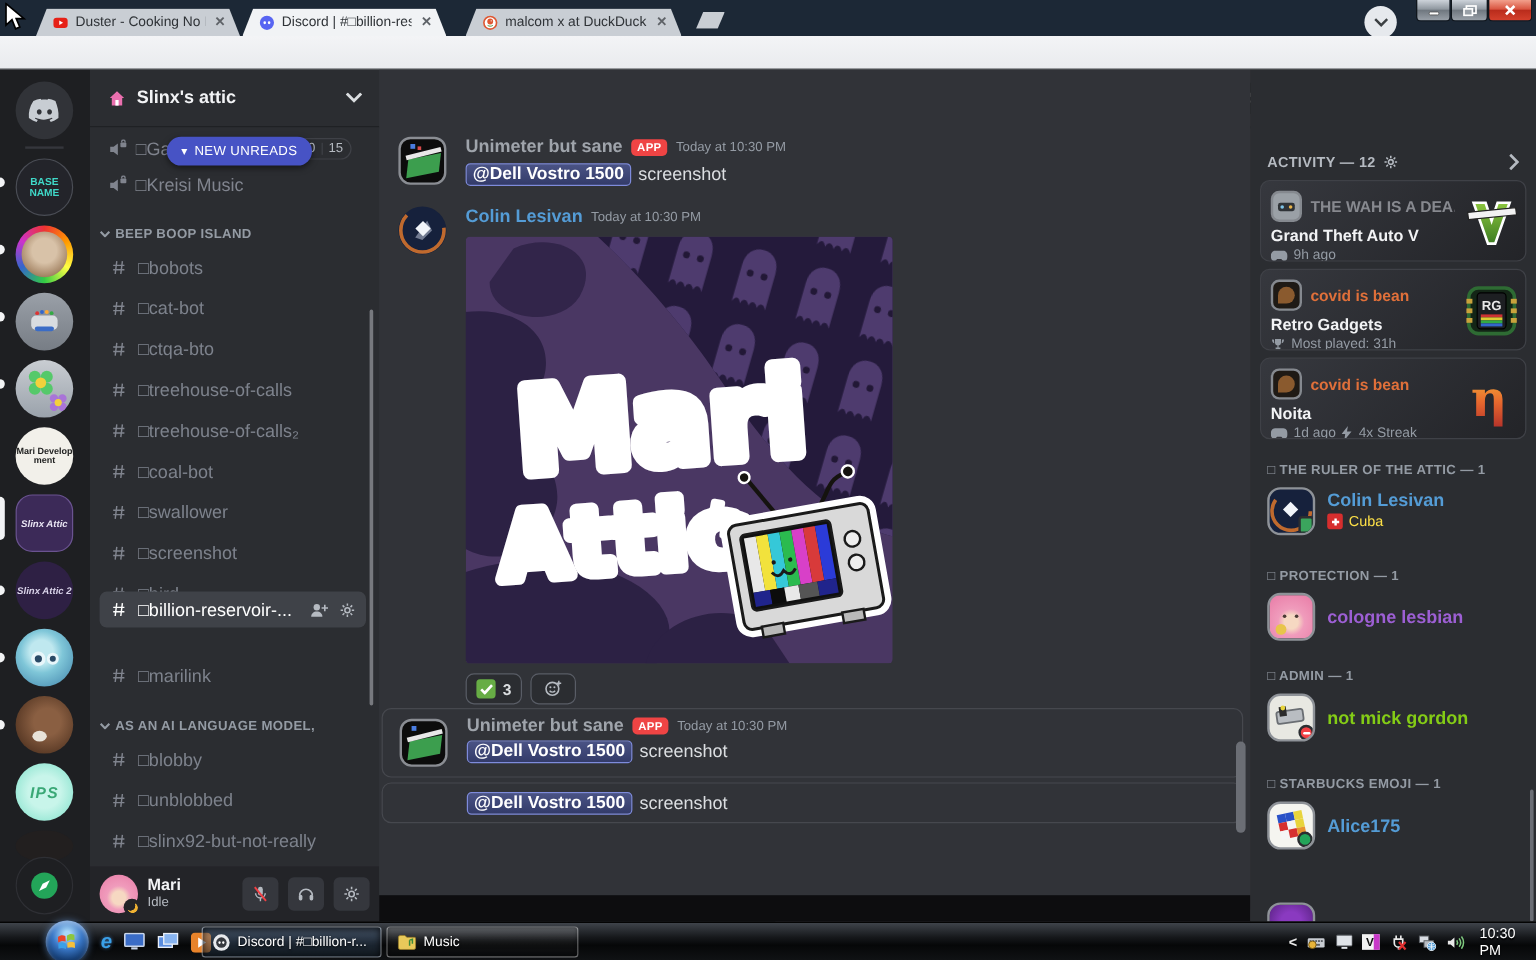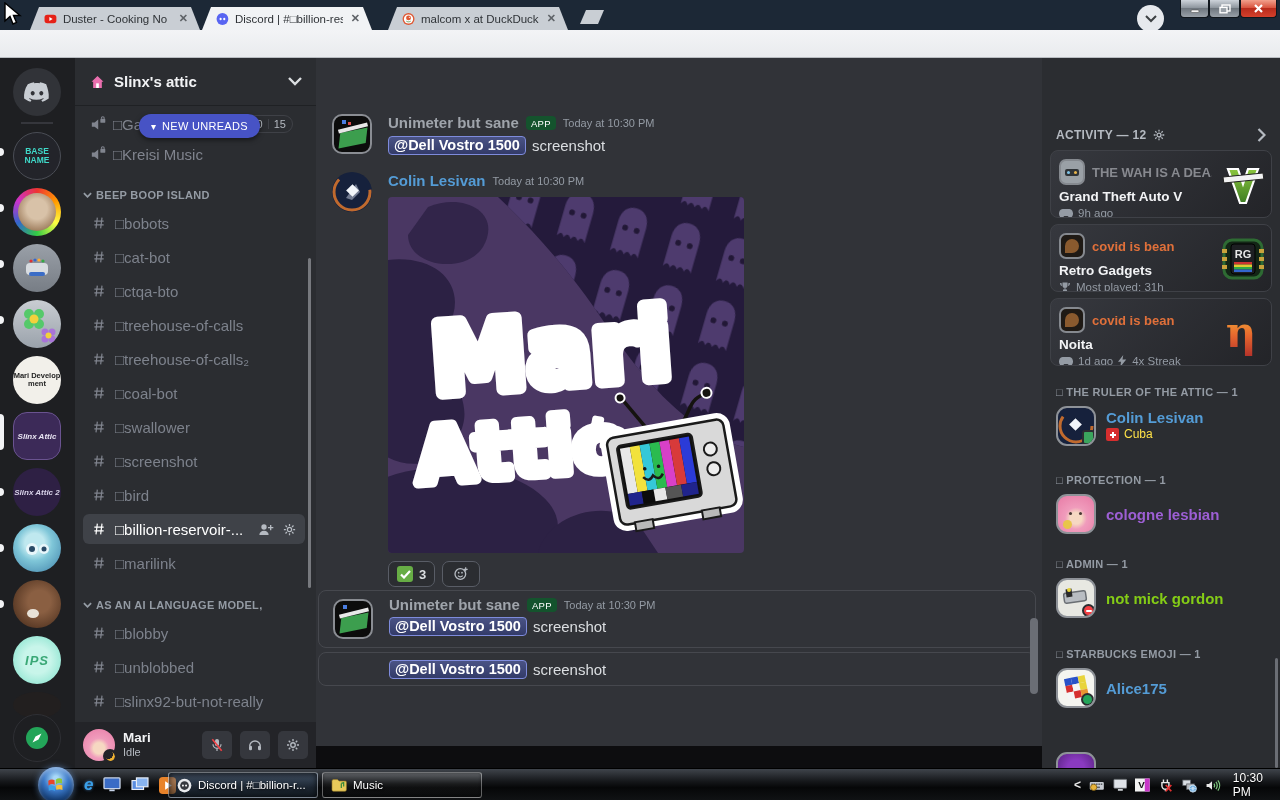--- a/index.html
+++ b/index.html
@@ -34,21 +34,21 @@
 .chrow{position:absolute;left:8px;width:222px;height:30px;border-radius:6px;display:flex;align-items:center;gap:8px;padding:0 8px;color:#7d828c;font-size:15px;white-space:nowrap}
 .chrow.sel{background:#3f4248;color:#fff}
 #userpanel{left:0;top:664px;width:241px;height:46px;background:#232428;display:flex;align-items:center;padding:0 8px;gap:8px}
 .ubtn{width:30px;height:28px;border-radius:5px;background:#35373d;display:flex;align-items:center;justify-content:center}
 
 #chat{left:316px;top:0;width:726px;height:710px;background:#313338}
 #chathdr{left:316px;top:0;width:964px;height:48px;border-bottom:1px solid #26272b;display:flex;align-items:center;padding:0 12px;gap:10px;background:#313338;box-shadow:0 1px 0 rgba(0,0,0,.25)}
 .hico{width:24px;height:24px;display:flex;align-items:center;justify-content:center}
 .msgname{font-size:15px;font-weight:700;line-height:18px}
 .ts{font-size:11px;color:#949ba4;font-weight:400}
-.badge-app{background:#14532d;color:#fff;font-size:9.5px;font-weight:400;padding:1.5px 5px;border-radius:4px;letter-spacing:.3px}
+.badge-app{background:#ef4444;color:#fff;font-size:9.5px;font-weight:700;padding:1.5px 5px;border-radius:4px;letter-spacing:.3px}
 .mention{background:linear-gradient(#4a5385,#333b69);border:1px solid #7e8bdc;border-radius:4px;padding:0 5px 1px;color:#fff;font-weight:700;font-size:14.5px}
 .mtext{font-size:15px;color:#dbdee1}
 .avatar40{width:40px;height:40px;border-radius:50%;overflow:hidden;flex-shrink:0}
 .reactpill{display:flex;align-items:center;gap:6px;background:#2b2d31;border:1px solid #595d66;border-radius:7px;height:26px;padding:0 8px}
 .hlbox{position:absolute;left:2px;width:718px;border:1px solid #46484e;border-radius:8px}
 #inputbar{position:absolute;left:330px;top:700px;width:698px;height:44px;display:flex}
 #inputmain{flex:1;background:#383a40;border-radius:8px 0 0 8px;display:flex;align-items:center;padding:0 12px;gap:10px}
 
 #members{left:1042px;top:0;width:238px;height:710px;background:#2b2d31;overflow:hidden}
 .actcard{position:absolute;left:8px;width:222px;height:68px;background:linear-gradient(135deg,#36383e,#232428);border:1px solid #3f4147;border-radius:8px;padding:8px;overflow:hidden}
@@ -355,21 +355,21 @@
         </svg>
         <span>□screenshot</span>
       </div>
     <div class="chrow" style="top:422px">
         <svg width="16" height="16" viewBox="0 0 24 24">
           <path d="M9.5 4L7.5 20M16.5 4l-2 16M5 9.2h14M5 14.8h14" stroke="#80848e" stroke-width="1.8" fill="none"></path>
         </svg>
         <span>□bird</span>
       </div>
 
-    <div class="chrow sel" style="top:456px">
+    <div class="chrow sel" style="top:435px">
       <svg width="16" height="16" viewBox="0 0 24 24">
           <path d="M9.5 4L7.5 20M16.5 4l-2 16M5 9.2h14M5 14.8h14" stroke="#fff" stroke-width="1.8" fill="none"></path>
         </svg>
       <span style="flex:1;overflow:hidden">□billion-reservoir-...</span>
       <svg width="16" height="14" viewBox="0 0 24 20">
           <circle cx="9" cy="7" r="4" fill="#b5bac1"></circle>
           <path d="M2 19c0-4 3-6.5 7-6.5s7 2.5 7 6.5z" fill="#b5bac1"></path>
           <path d="M19 4v8M15 8h8" stroke="#b5bac1" stroke-width="2"></path>
         </svg>
       <svg width="15" height="15" viewBox="0 0 24 24">

